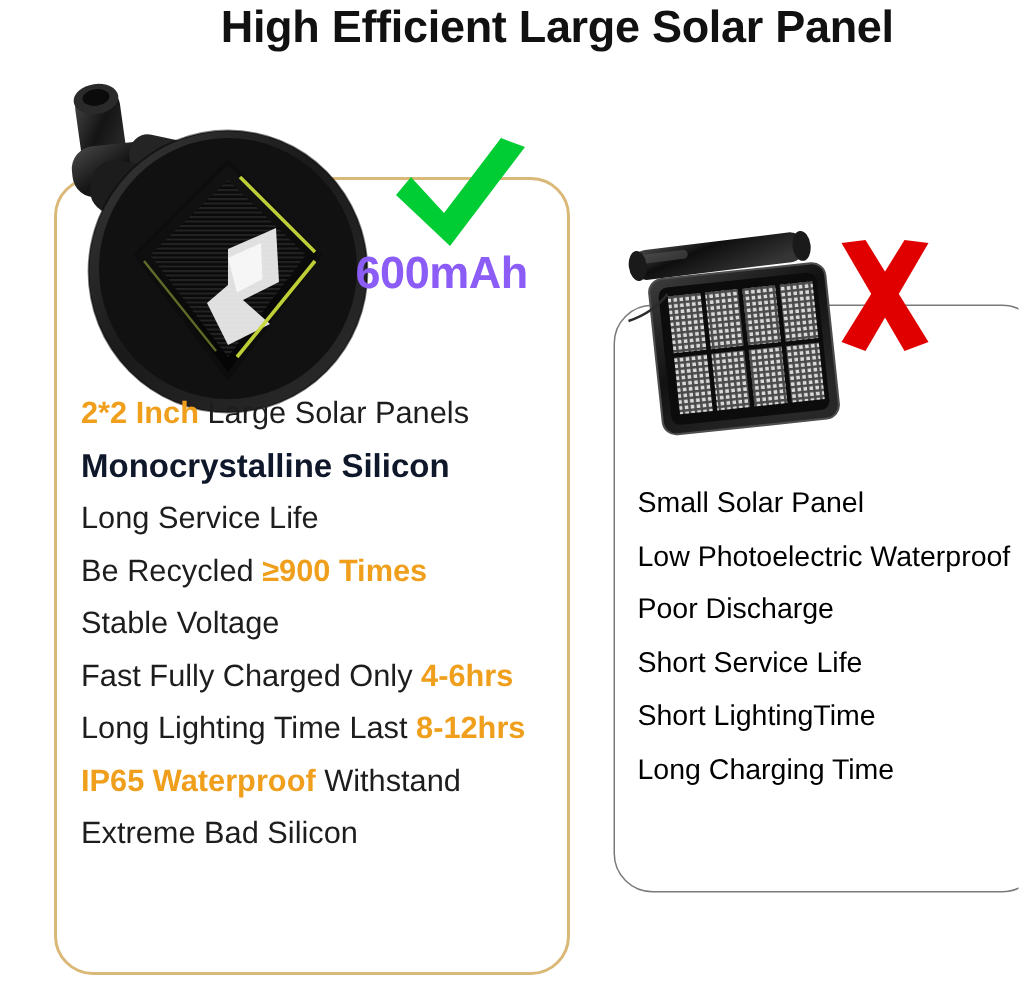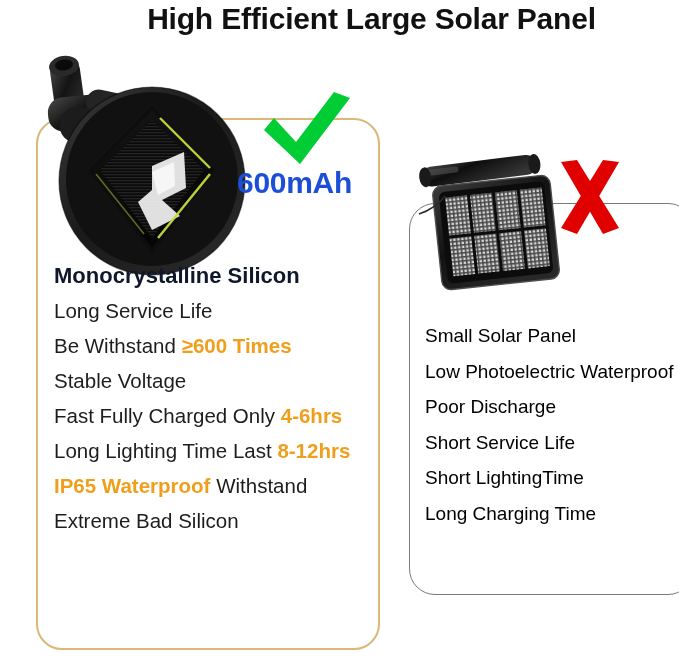--- a/index.html
+++ b/index.html
@@ -105,21 +105,21 @@
     font-size: 22px;
   }
 
   
   .capacity-badge {
     position: absolute;
     left: 205px;
     top: 166px;
     font-size: 30px;
     font-weight: bold;
-    color: #1d4ed8;
+    color: #8b5cf6;
     white-space: nowrap;
     letter-spacing: -0.3px;
   }
 
   
   .verdict-mark {
     position: absolute;
   }
 
   .mark-check {
@@ -272,24 +272,27 @@
   </div>
 
   <div class="verdict-mark mark-cross">
     <svg viewBox="0 0 66 76" width="66" height="76" xmlns="http://www.w3.org/2000/svg">
       <path d="M4 2 L20 0 L62 68 L46 74 Z" fill="#e00000"></path>
       <path d="M62 2 L46 0 L4 68 L20 74 Z" fill="#e00000"></path>
     </svg>
   </div>
 
   <ul class="feature-list list-good">
+    <li class="feature-item">
+      <span class="hl">2*2 Inch</span><span> Large Solar Panels</span>
+    </li>
     <li class="feature-item all-hl">Monocrystalline Silicon</li>
     <li class="feature-item">Long Service Life</li>
     <li class="feature-item">
-      <span>Be Withstand </span><span class="hl">≥600 Times</span>
+      <span>Be Recycled </span><span class="hl">≥900 Times</span>
     </li>
     <li class="feature-item">Stable Voltage</li>
     <li class="feature-item">
       <span>Fast Fully Charged Only </span><span class="hl">4-6hrs</span>
     </li>
     <li class="feature-item">
       <span>Long Lighting Time Last </span><span class="hl">8-12hrs</span>
     </li>
     <li class="feature-item">
       <span class="hl">IP65 Waterproof</span><span> Withstand</span>

